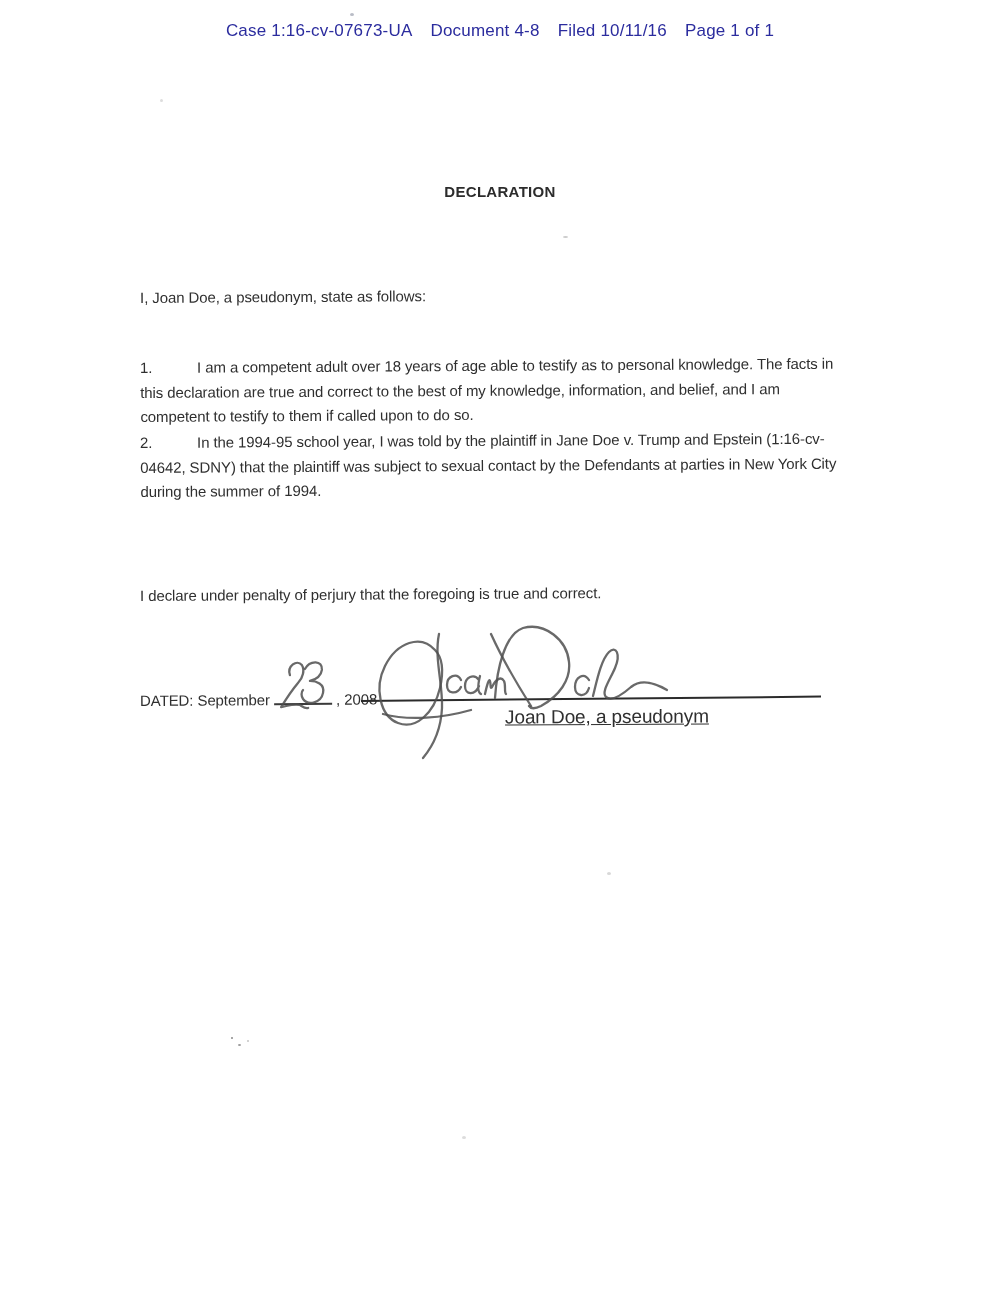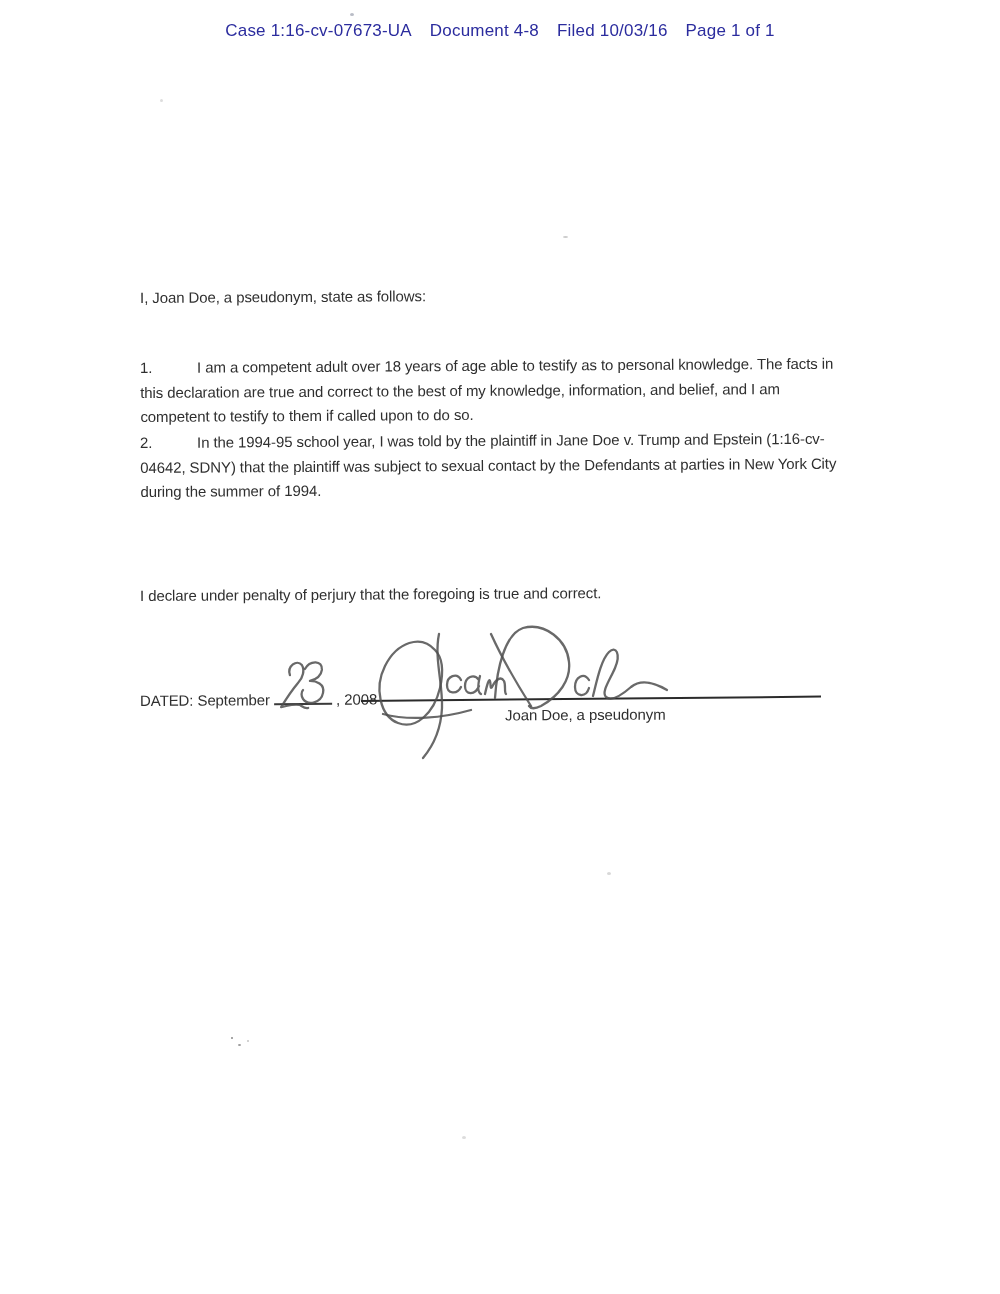--- a/index.html
+++ b/index.html
@@ -64,22 +64,23 @@
     position: absolute; left: 361px; top: 700px;
     width: 460px; height: 2px; background: #2b2b2b;
     transform: rotate(-0.55deg); transform-origin: 0 50%;
   }
   .sig-ink {
     position: absolute; left: 373px; top: 624px;
     width: 330px; height: 145px; overflow: visible;
   }
   .sig-label {
     position: absolute; left: 505px; top: 706px;
-    font-size: 15px; letter-spacing: -0.1px;
+    font-size: 19px; letter-spacing: -0.1px;
     transform: rotate(-0.3deg);
+    text-decoration: underline;
   }
 
   
   .speck { position: absolute; border-radius: 50%; }
   .sp1 { left: 350px; top: 13px;  width: 4px; height: 3px; background: #b9bcc6; }
   .sp2 { left: 160px; top: 99px;  width: 3px; height: 3px; background: #dddddd; }
   .sp3 { left: 563px; top: 236px; width: 5px; height: 2px; background: #cccccc; }
   .sp4 { left: 607px; top: 872px; width: 4px; height: 3px; background: #d8d8d8; }
   .sp5 { left: 462px; top: 1136px; width: 4px; height: 3px; background: #dcdcdc; }
   .sp6 { left: 231px; top: 1037px; width: 2px; height: 2px; background: #8a8a8a; }
@@ -90,24 +91,25 @@
     stroke-linecap: round; stroke-linejoin: round; opacity: 0.85; }
 </style>
 </head>
 <body>
 
 <div class="page">
 
   <div class="ecf-header">
     <span>Case 1:16-cv-07673-UA</span>
     <span>Document 4-8</span>
-    <span>Filed 10/03/16</span>
+    <span>Filed 10/11/16</span>
     <span>Page 1 of 1</span>
   </div>
 
+  <div class="doc-title">DECLARATION</div>
 
   <div class="body-block intro">I, Joan Doe, a pseudonym, state as follows:</div>
 
   <div class="body-block para-1">
     <span class="pnum">1.</span><span>I am a competent adult over 18 years of age able to testify as to personal knowledge. The facts in this declaration are true and correct to the best of my knowledge, information, and belief, and I am competent to testify to them if called upon to do so.</span>
   </div>
 
   <div class="body-block para-2">
     <span class="pnum">2.</span><span>In the 1994-95 school year, I was told by the plaintiff in Jane Doe v. Trump and Epstein (1:16-cv-04642, SDNY) that the plaintiff was subject to sexual contact by the Defendants at parties in New York City during the summer of 1994.</span>
   </div>

